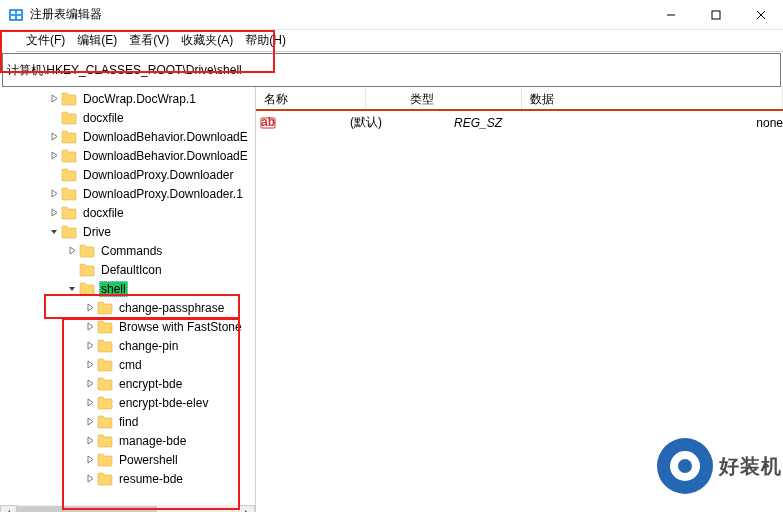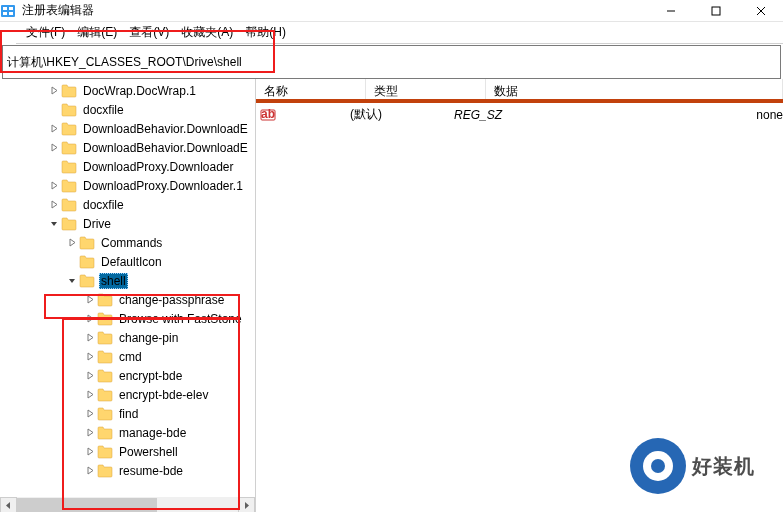--- a/index.html
+++ b/index.html
@@ -1,66 +1,66 @@
 <!DOCTYPE html>
 <html><head>
 <meta charset="utf-8">
 <style>
 * { margin: 0; padding: 0; box-sizing: border-box; font-family: "Microsoft YaHei", "Segoe UI", sans-serif; font-size: 12px; }
 body { background: #fff; width: 783px; height: 512px; overflow: hidden; position: relative; }
 
-.titlebar { height: 22px; display: flex; align-items: center; border-bottom: 1px solid #e5e5e5; }
+.titlebar { height: 30px; display: flex; align-items: center; padding-left: 8px; border-bottom: 1px solid #e5e5e5; }
 .titlebar .app-icon { width: 16px; height: 16px; margin-right: 6px; display: inline-flex; }
 .titlebar .title { flex: 1; }
 .titlebar .win-controls { display: flex; }
 .titlebar .win-btn { width: 45px; height: 30px; display: flex; align-items: center; justify-content: center; cursor: pointer; }
 
 .menubar { height: 22px; display: flex; align-items: center; padding: 0 4px; border-bottom: 1px solid #d0d0d0; margin-left: 16px; }
 .menubar .menu-item { padding: 2px 6px; cursor: pointer; }
 
 .addressbar { height: 22px; border: 1px solid #7a7a7a; margin: 1px 2px 0 2px; display: flex; align-items: center; padding: 16px 4px; }
 
 .main { display: flex; height: calc(512px - 30px - 22px - 24px - 1px); }
 .tree-panel { width: 256px; border-right: 1px solid #d0d0d0; overflow: hidden; position: relative; }
 .tree-scroll { overflow: hidden; height: calc(100% - 17px); }
 .tree { padding-top: 2px; }
 .tree-row { height: 19px; display: flex; align-items: center; white-space: nowrap; cursor: pointer; }
 .tree-row .expander { width: 12px; height: 12px; display: inline-flex; align-items: center; justify-content: center; margin-right: 1px; }
 .tree-row .expander svg { width: 9px; height: 9px; }
 .tree-row .folder-icon { width: 16px; height: 14px; margin-right: 4px; display: inline-flex; }
 .tree-row .label { padding: 0 2px; }
-.tree-row.selected .label { background: #0369a1; border: 1px dotted #99d1ff; padding: 0 1px; }
+.tree-row.selected .label { background: #22c55e; border: 1px dotted #99d1ff; padding: 0 1px; }
 .indent-2 { padding-left: 48px; }
 .indent-3 { padding-left: 66px; }
 .indent-4 { padding-left: 84px; }
 
 .hscroll { position: absolute; bottom: 0; left: 0; right: 0; height: 17px; background: #f0f0f0; display: flex; align-items: center; }
 .hscroll .btn { width: 17px; height: 17px; background: #f0f0f0; display:flex; align-items:center; justify-content:center; border: 1px solid #cdcdcd; }
 .hscroll .track { flex:1; height:17px; background:#f0f0f0; position:relative; }
 .hscroll .thumb { position:absolute; left:0; top:0; height:15px; width:140px; background:#cdcdcd; margin-top:1px; }
 
 .list-panel { flex: 1; overflow: hidden; }
-.list-header { height: 24px; display: flex; border-bottom: 4px solid #c2410c; }
+.list-header { height: 24px; display: flex; border-bottom: 2px solid #c2410c; }
 .list-header .col { padding: 4px 8px; border-right: 1px solid #e5e5e5; cursor: pointer; }
 .col-name { width: 110px; }
-.col-type { width: 120px; }
+.col-type { width: 120px; margin-left: 36px; }
 .col-data { flex: 1; }
 .list-body { padding-top: 2px; }
 .list-row { height: 19px; display: flex; align-items: center; text-align: right; }
 .list-row .val-icon { width: 16px; height: 16px; margin-left: 4px; margin-right: 4px; display:inline-flex; }
 .list-row .cell-name { width: 102px; padding-left:0; }
 .list-row .cell-type { width: 120px; padding-left: 8px; font-style: italic; }
 .list-row .cell-data { flex: 1; padding-left: 8px; }
 
 .highlight-red { border: 2px solid #ef1c1c; position: absolute; pointer-events: none; }
 .hl-menu { top: 30px; left: 0; width: 275px; height: 43px; }
 .hl-shell { top: 294px; left: 44px; width: 196px; height: 25px; }
 .hl-children { top: 318px; left: 62px; width: 178px; height: 192px; }
 
-.watermark { position: absolute; right: 28px; bottom: 18px; display: flex; align-items: center; opacity: 0.95; }
+.watermark { position: absolute; right: 1px; bottom: 18px; display: flex; align-items: center; opacity: 0.95; }
 .watermark .eye { width: 56px; height: 56px; border-radius: 50%; background: #1b5fb0; display:flex; align-items:center; justify-content:center; margin-right: 6px; }
 .watermark .eye .inner { width: 30px; height: 30px; border-radius:50%; background:#fff; display:flex; align-items:center; justify-content:center;}
 .watermark .eye .pupil { width: 14px; height: 14px; border-radius:50%; background:#1b5fb0; }
 .watermark .txt { font-size: 20px; font-weight: bold; color: #444; letter-spacing: 1px; }
 </style>
 </head>
 <body>
 
 <div class="titlebar">
   <span class="app-icon">

